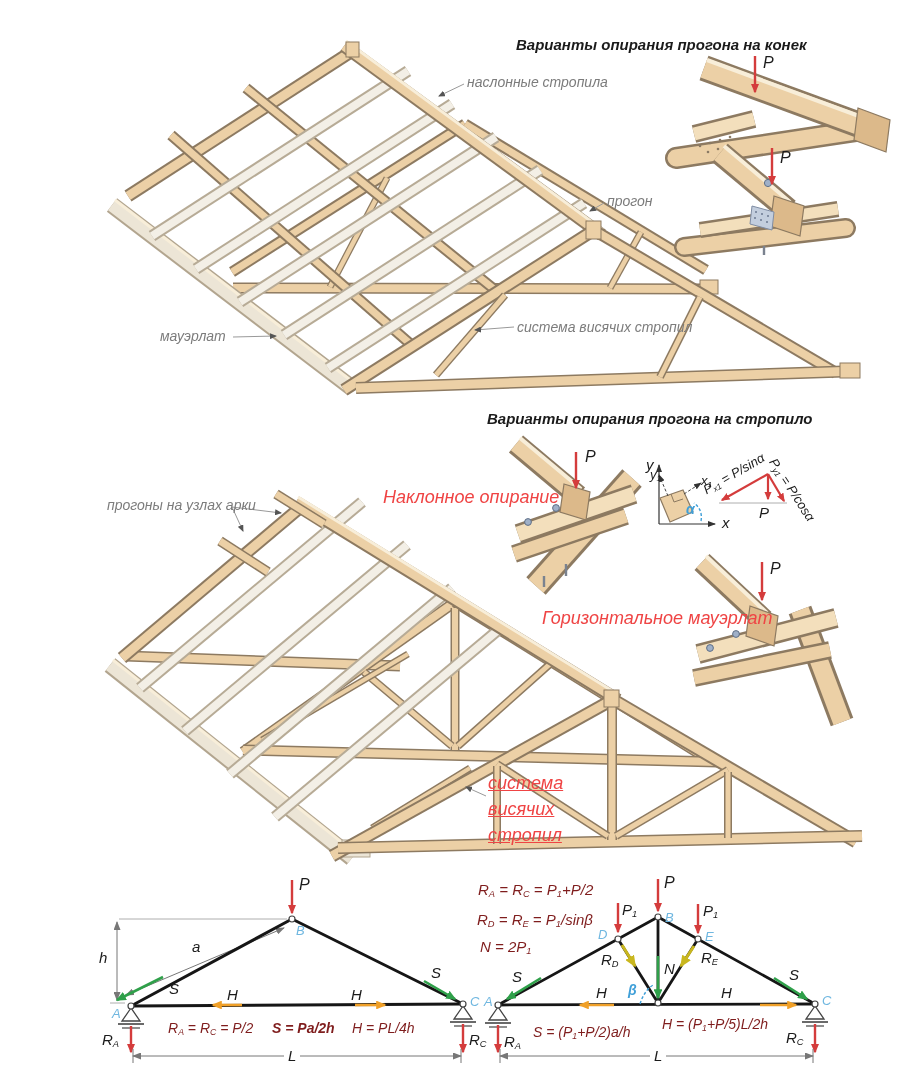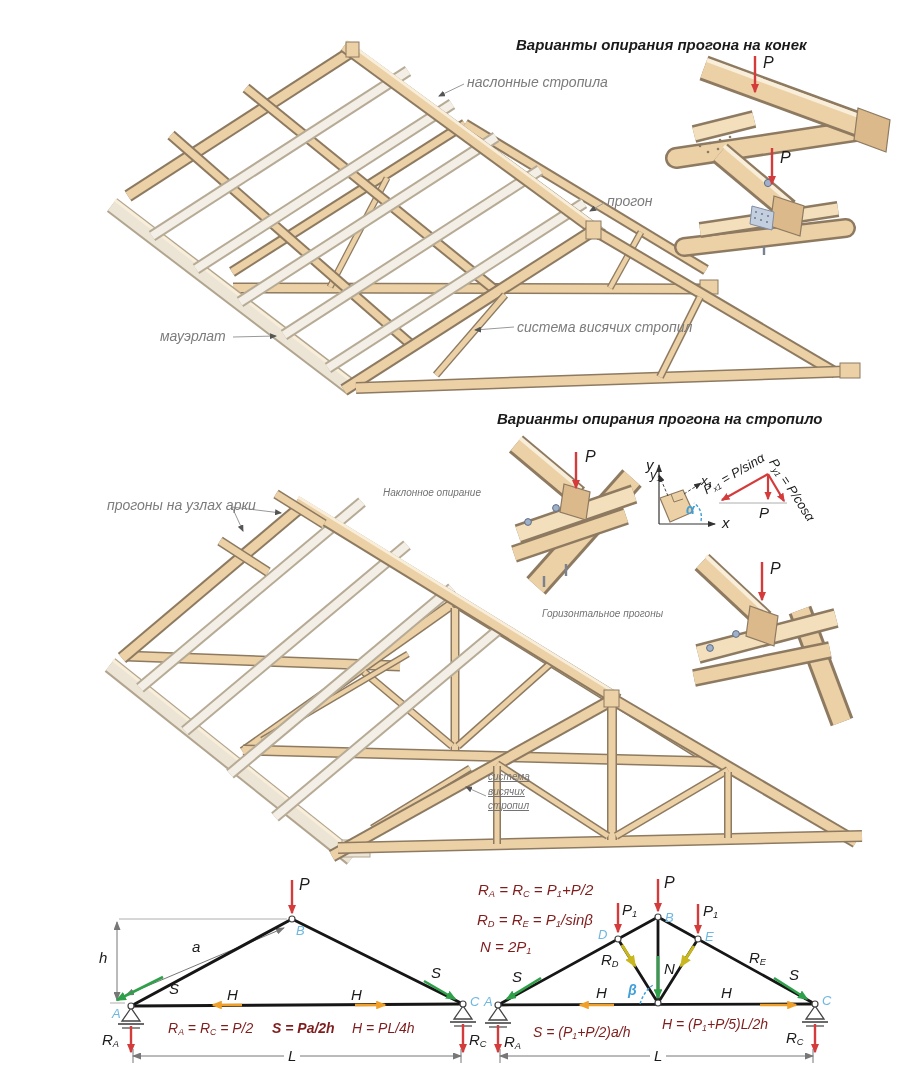--- a/index.html
+++ b/index.html
@@ -3,21 +3,21 @@
 <meta charset="utf-8">
 <style>
   html,body{margin:0;padding:0;background:#ffffff;}
   .canvas{position:relative;width:910px;height:1073px;background:#fff;overflow:hidden;
           font-family:"Liberation Sans",sans-serif;padding-left:37px;}
   svg{position:absolute;left:0;top:0;}
   .lbl{position:absolute;font-family:"Liberation Sans",sans-serif;font-style:italic;
        white-space:nowrap;line-height:1.15;}
   .title{font-weight:bold;font-size:15px;color:#1b1b1b;}
   .glabel{font-size:14px;color:#7c7c7c;}
-  .mlabel{font-size:10px;color:#737373;}
+  .mlabel{font-size:18px;color:#ef4444;}
   .sym{font-size:15px;color:#1b1b1b;}
   .symsm{font-size:13px;color:#1b1b1b;}
   .blue{font-size:13px;color:#6fb7e0;font-style:italic;}
   .angle{font-size:14px;color:#3f9fd8;font-weight:bold;}
   .formula{font-size:14px;color:#7f1d1d;}
   .subscript{font-size:0.62em;vertical-align:-0.25em;}
   .multiline{white-space:pre-line;text-decoration:underline;}
   .whitebg{background:#fff;padding:0 4px;}
   .rot{transform-origin:left top;}
   
@@ -409,23 +409,23 @@
 </svg>
 
 <div class="lbl title" style="left:516px;top:36px;">Варианты опирания прогона на конек</div>
 <div class="lbl glabel" style="left:467px;top:74px;">наслонные стропила</div>
 <div class="lbl glabel" style="left:607px;top:193px;">прогон</div>
 <div class="lbl glabel" style="left:160px;top:328px;">мауэрлат</div>
 <div class="lbl glabel" style="left:517px;top:319px;">система висячих стропил</div>
 <div class="lbl sym" style="left:763px;top:54px;font-size:16px;">P</div>
 <div class="lbl sym" style="left:780px;top:149px;font-size:16px;">P</div>
 
-<div class="lbl title" style="left:497px;top:410px;">Варианты опирания прогона на стропило</div>
+<div class="lbl title" style="left:487px;top:410px;">Варианты опирания прогона на стропило</div>
 <div class="lbl mlabel" style="left:383px;top:487px;">Наклонное опирание</div>
-<div class="lbl mlabel" style="left:542px;top:608px;">Горизонтальное прогоны</div>
+<div class="lbl mlabel" style="left:542px;top:608px;">Горизонтальное мауэрлат</div>
 <div class="lbl glabel" style="left:107px;top:497px;">прогоны на узлах арки</div>
 <div class="lbl mlabel multiline" style="left:488px;top:770px;line-height:1.45;">система
 висячих
 стропил</div>
 <div class="lbl sym" style="left:585px;top:448px;font-size:16px;">P</div>
 <div class="lbl sym" style="left:770px;top:560px;font-size:16px;">P</div>
 
 <div class="lbl sym" style="left:646px;top:456px;">y</div>
 <div class="lbl sym" style="left:722px;top:514px;">x</div>
 <div class="lbl symsm" style="left:650px;top:468px;"><span>y</span><span class="subscript">1</span></div>
@@ -454,21 +454,21 @@
 
 <div class="lbl sym" style="left:664px;top:874px;font-size:16px;">P</div>
 <div class="lbl sym" style="left:622px;top:901px;"><span>P</span><span class="subscript">1</span></div>
 <div class="lbl sym" style="left:703px;top:902px;"><span>P</span><span class="subscript">1</span></div>
 <div class="lbl blue" style="left:665px;top:911px;">B</div>
 <div class="lbl blue" style="left:598px;top:928px;">D</div>
 <div class="lbl blue" style="left:705px;top:930px;">E</div>
 <div class="lbl blue" style="left:484px;top:995px;">A</div>
 <div class="lbl blue" style="left:822px;top:994px;">C</div>
 <div class="lbl sym" style="left:601px;top:951px;"><span>R</span><span class="subscript">D</span></div>
-<div class="lbl sym" style="left:701px;top:949px;margin-left:48px;"><span>R</span><span class="subscript">E</span></div>
+<div class="lbl sym" style="left:701px;top:949px;"><span>R</span><span class="subscript">E</span></div>
 <div class="lbl sym" style="left:664px;top:960px;">N</div>
 <div class="lbl angle" style="left:628px;top:982px;">β</div>
 <div class="lbl sym" style="left:512px;top:968px;">S</div>
 <div class="lbl sym" style="left:789px;top:966px;">S</div>
 <div class="lbl sym" style="left:596px;top:984px;">H</div>
 <div class="lbl sym" style="left:721px;top:984px;">H</div>
 <div class="lbl sym" style="left:504px;top:1033px;"><span>R</span><span class="subscript">A</span></div>
 <div class="lbl sym" style="left:786px;top:1029px;"><span>R</span><span class="subscript">C</span></div>
 <div class="lbl formula" style="left:478px;top:881px;font-size:15px;"><span>R</span><span class="subscript">A</span><span> = R</span><span class="subscript">C</span><span> = P</span><span class="subscript">1</span><span>+P/2</span></div>
 <div class="lbl formula" style="left:477px;top:911px;font-size:15px;"><span>R</span><span class="subscript">D</span><span> = R</span><span class="subscript">E</span><span> = P</span><span class="subscript">1</span><span>/sinβ</span></div>

